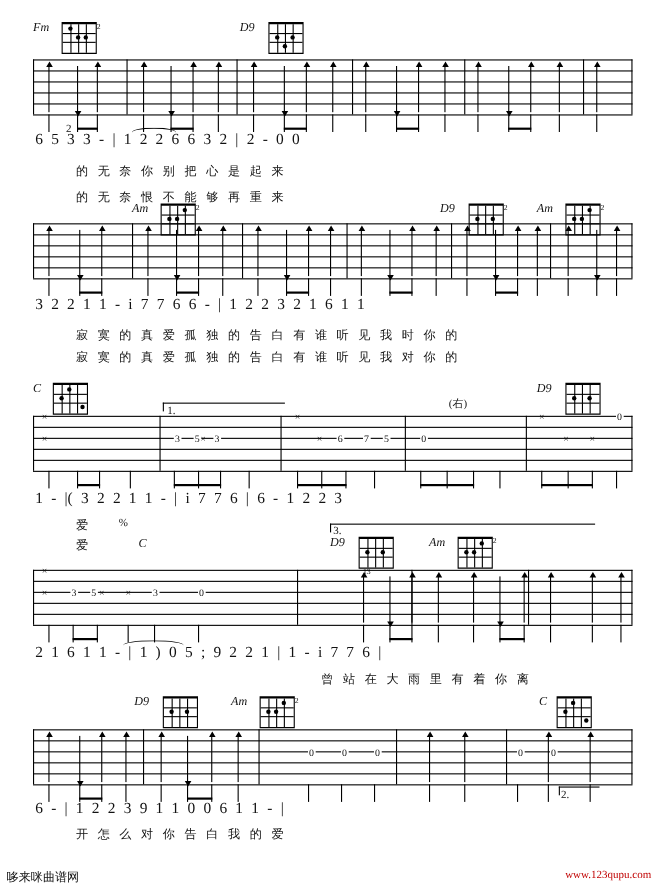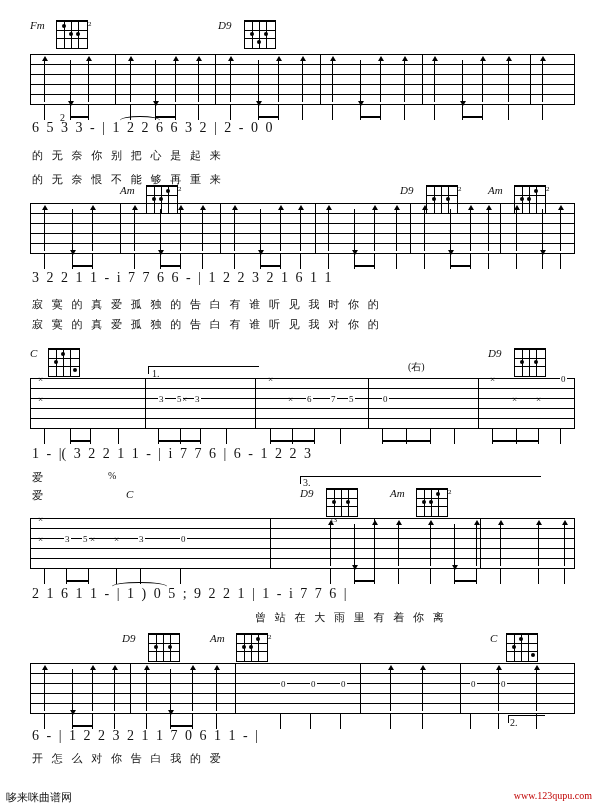--- a/index.html
+++ b/index.html
@@ -36,21 +36,21 @@
   .beam{position:absolute;height:2px;background:#000;}
 
   .tabnum{position:absolute;font-size:9px;background:#fff;padding:0 1px;
           font-family:"Liberation Serif",serif;}
   .xmark{position:absolute;font-size:9px;font-family:"Liberation Serif",serif;}
 
   
   .jp{position:absolute;font-size:14px;font-family:"Liberation Serif",serif;
       white-space:nowrap;letter-spacing:0;}
   .lyric{position:absolute;font-size:11px;font-family:"Liberation Serif",serif;
-         white-space:nowrap;}
+         white-space:nowrap;margin-left:37px;}
 
   .mark{position:absolute;font-size:10px;font-family:"Liberation Serif",serif;}
   .markit{position:absolute;font-size:11px;font-style:italic;}
   .footer-l{position:absolute;left:6px;top:790px;font-size:11px;}
   .footer-r{position:absolute;right:8px;top:790px;font-size:10px;color:#c00000;}
   .bracket{position:absolute;border-left:1px solid #000;border-top:1px solid #000;
            height:7px;}
   .slur{position:absolute;border-top:1px solid #000;border-radius:50%;height:8px;}
 </style>
 </head>
@@ -562,19 +562,19 @@
       <div class="stem" style="left:360px;top:50px;height:16px"></div>
       <div class="stem" style="left:392px;top:50px;height:16px"></div>
       <div class="stem" style="left:440px;top:50px;height:16px"></div>
       <div class="stem" style="left:468px;top:50px;height:16px"></div>
       <div class="stem" style="left:506px;top:50px;height:16px"></div>
     </div>
 
     <div class="bracket" style="left:508px;top:82px;width:36px"></div>
     <div class="mark" style="left:510px;top:84px">2.</div>
 
-    <div class="jp" style="left:32px;top:95px;word-spacing:4px">6   -   | 1 2 2 3  2 1 1   7 0   6 1   1   -   |</div>
+    <div class="jp" style="left:32px;top:95px;word-spacing:4px">6   -   | 1 2 2 3  9 1 1   0 0   6 1   1   -   |</div>
     <div class="lyric" style="left:32px;top:118px;word-spacing:6px">开       怎 么 对 你 告 白         我 的    爱</div>
   </div>
 
   <div class="footer-l">哆来咪曲谱网</div>
   <div class="footer-r">www.123qupu.com</div>
 </div>
 
 </body></html>

